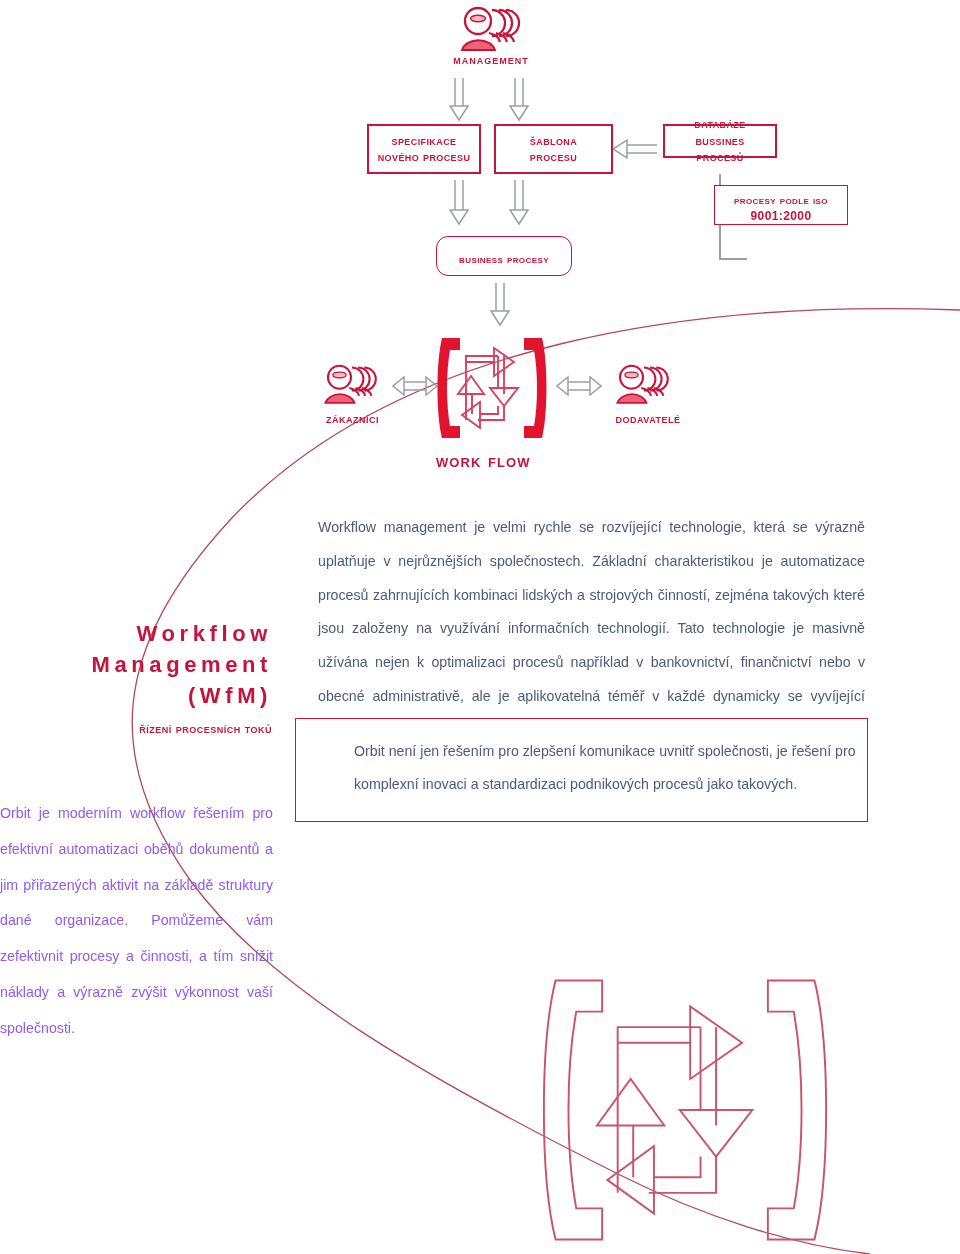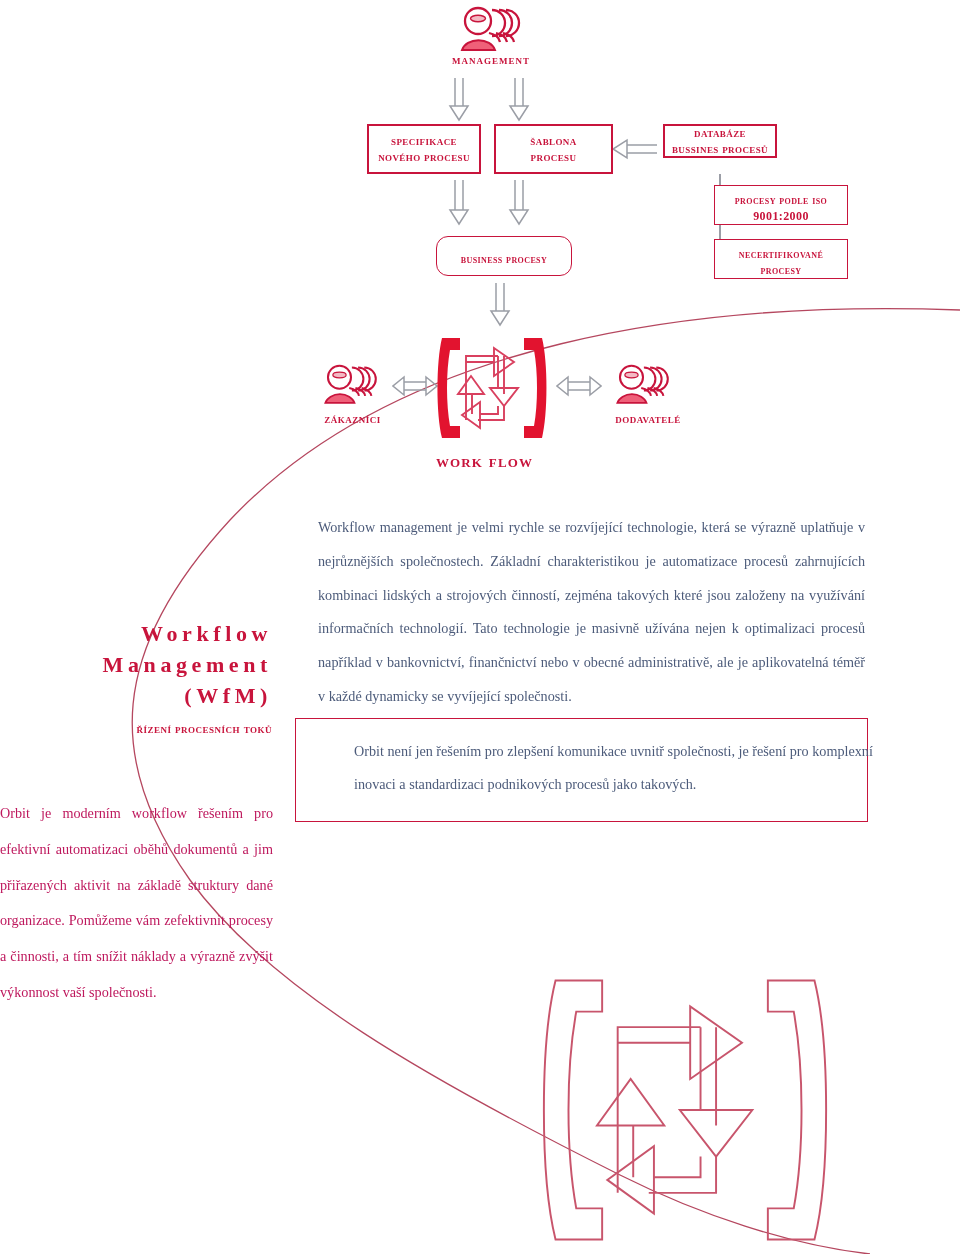--- a/index.html
+++ b/index.html
@@ -4,21 +4,21 @@
 <style>
   * { box-sizing: border-box; }
   html, body { margin: 0; padding: 0; }
   body {
     width: 960px; height: 1254px;
     background: #ffffff;
     font-family: "Liberation Sans", sans-serif;
     position: relative;
     overflow: hidden;
   }
-  #stage { position: absolute; left:0; top:0; width:960px; height:1254px;font-family:Liberation Serif, serif; }
+  #stage { position: absolute; left:0; top:0; width:960px; height:1254px; }
 
   
   #bgcurve { position:absolute; left:0; top:0; width:960px; height:1254px; z-index:0; }
 
   
   .pbox {
     position:absolute;
     border: 2.5px solid #c8143c;
     background: #ffffff;
     display:flex; align-items:center; justify-content:center;
@@ -86,21 +86,21 @@
     letter-spacing:.5px;
     font-variant: small-caps;
     text-transform: lowercase;
     width:320px;
   }
 
   
   #leftcopy {
     position:absolute; z-index:4;
     left: 0px; top: 796px; width: 273px;
-    color:#be185d;
+    color:#8b5cf6;
     font-size:14.2px;
     line-height: 2.52;
     text-align: justify;
     text-align-last: left;
   }
 
   
   #rightcopy {
     position:absolute; z-index:4;
     left: 318px; top: 511px; width: 547px;
@@ -199,24 +199,20 @@
 
   <div class="cline" style="left:719px; top:174px; width:1.6px; height:46px;"></div>
   <div class="cline" style="left:719px; top:204px; width:28px; height:1.6px;"></div>
   <div class="cline" style="left:719px; top:258px; width:28px; height:1.6px;"></div>
   <div class="cline" style="left:719px; top:204px; width:1.6px; height:56px;"></div>
 
   <div class="pbox thin" style="left:714px; top:185px; width:134px; height:40px;">
     <span class="ptext">procesy podle ISO
 9001:2000</span>
   </div>
-  <div class="pbox thin" style="left:714px; top:239px; width:134px; height:40px;">
-    <span class="ptext">Necertifikované
-Procesy</span>
-  </div>
 
   <div class="pbox thin" style="left:436px; top:236px; width:136px; height:40px;border-radius:12px;">
     <span class="ptext">Business procesy</span>
   </div>
 
   <svg class="arrow" style="left:488px; top:283px;" width="24" height="46" viewBox="0 0 24 46">
     <g fill="none" stroke="#9b9ea6" stroke-width="1.5">
       <path d="M8 0 V28 M16 0 V28"></path>
       <path d="M3 28 H21 L12 42 Z"></path>
     </g>

